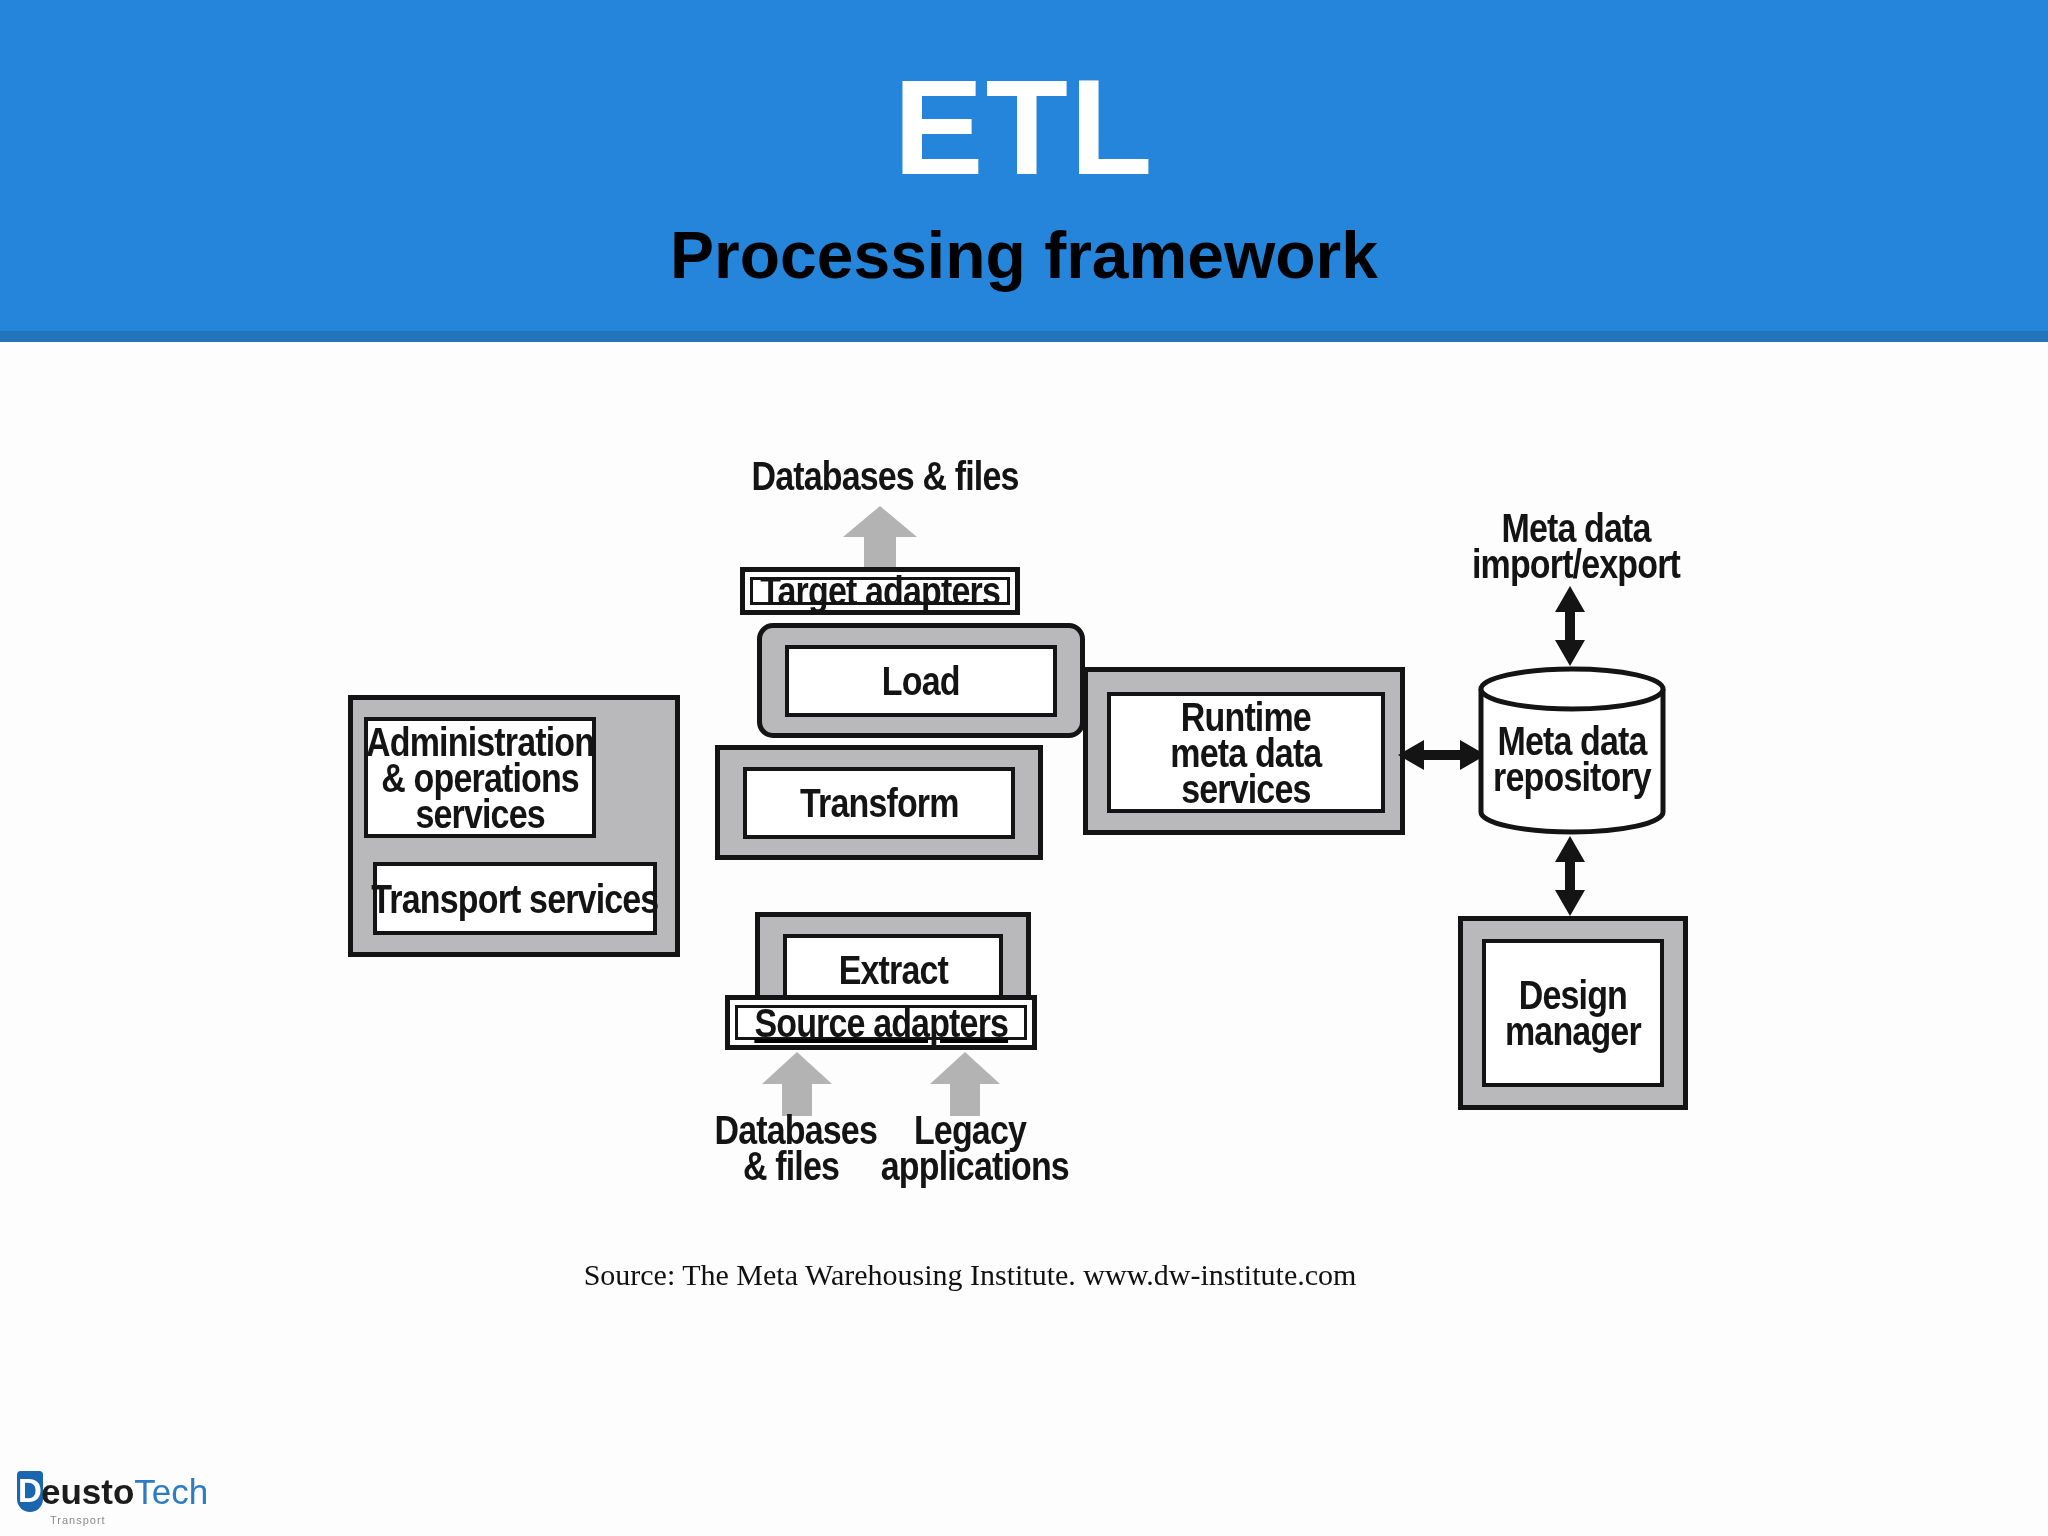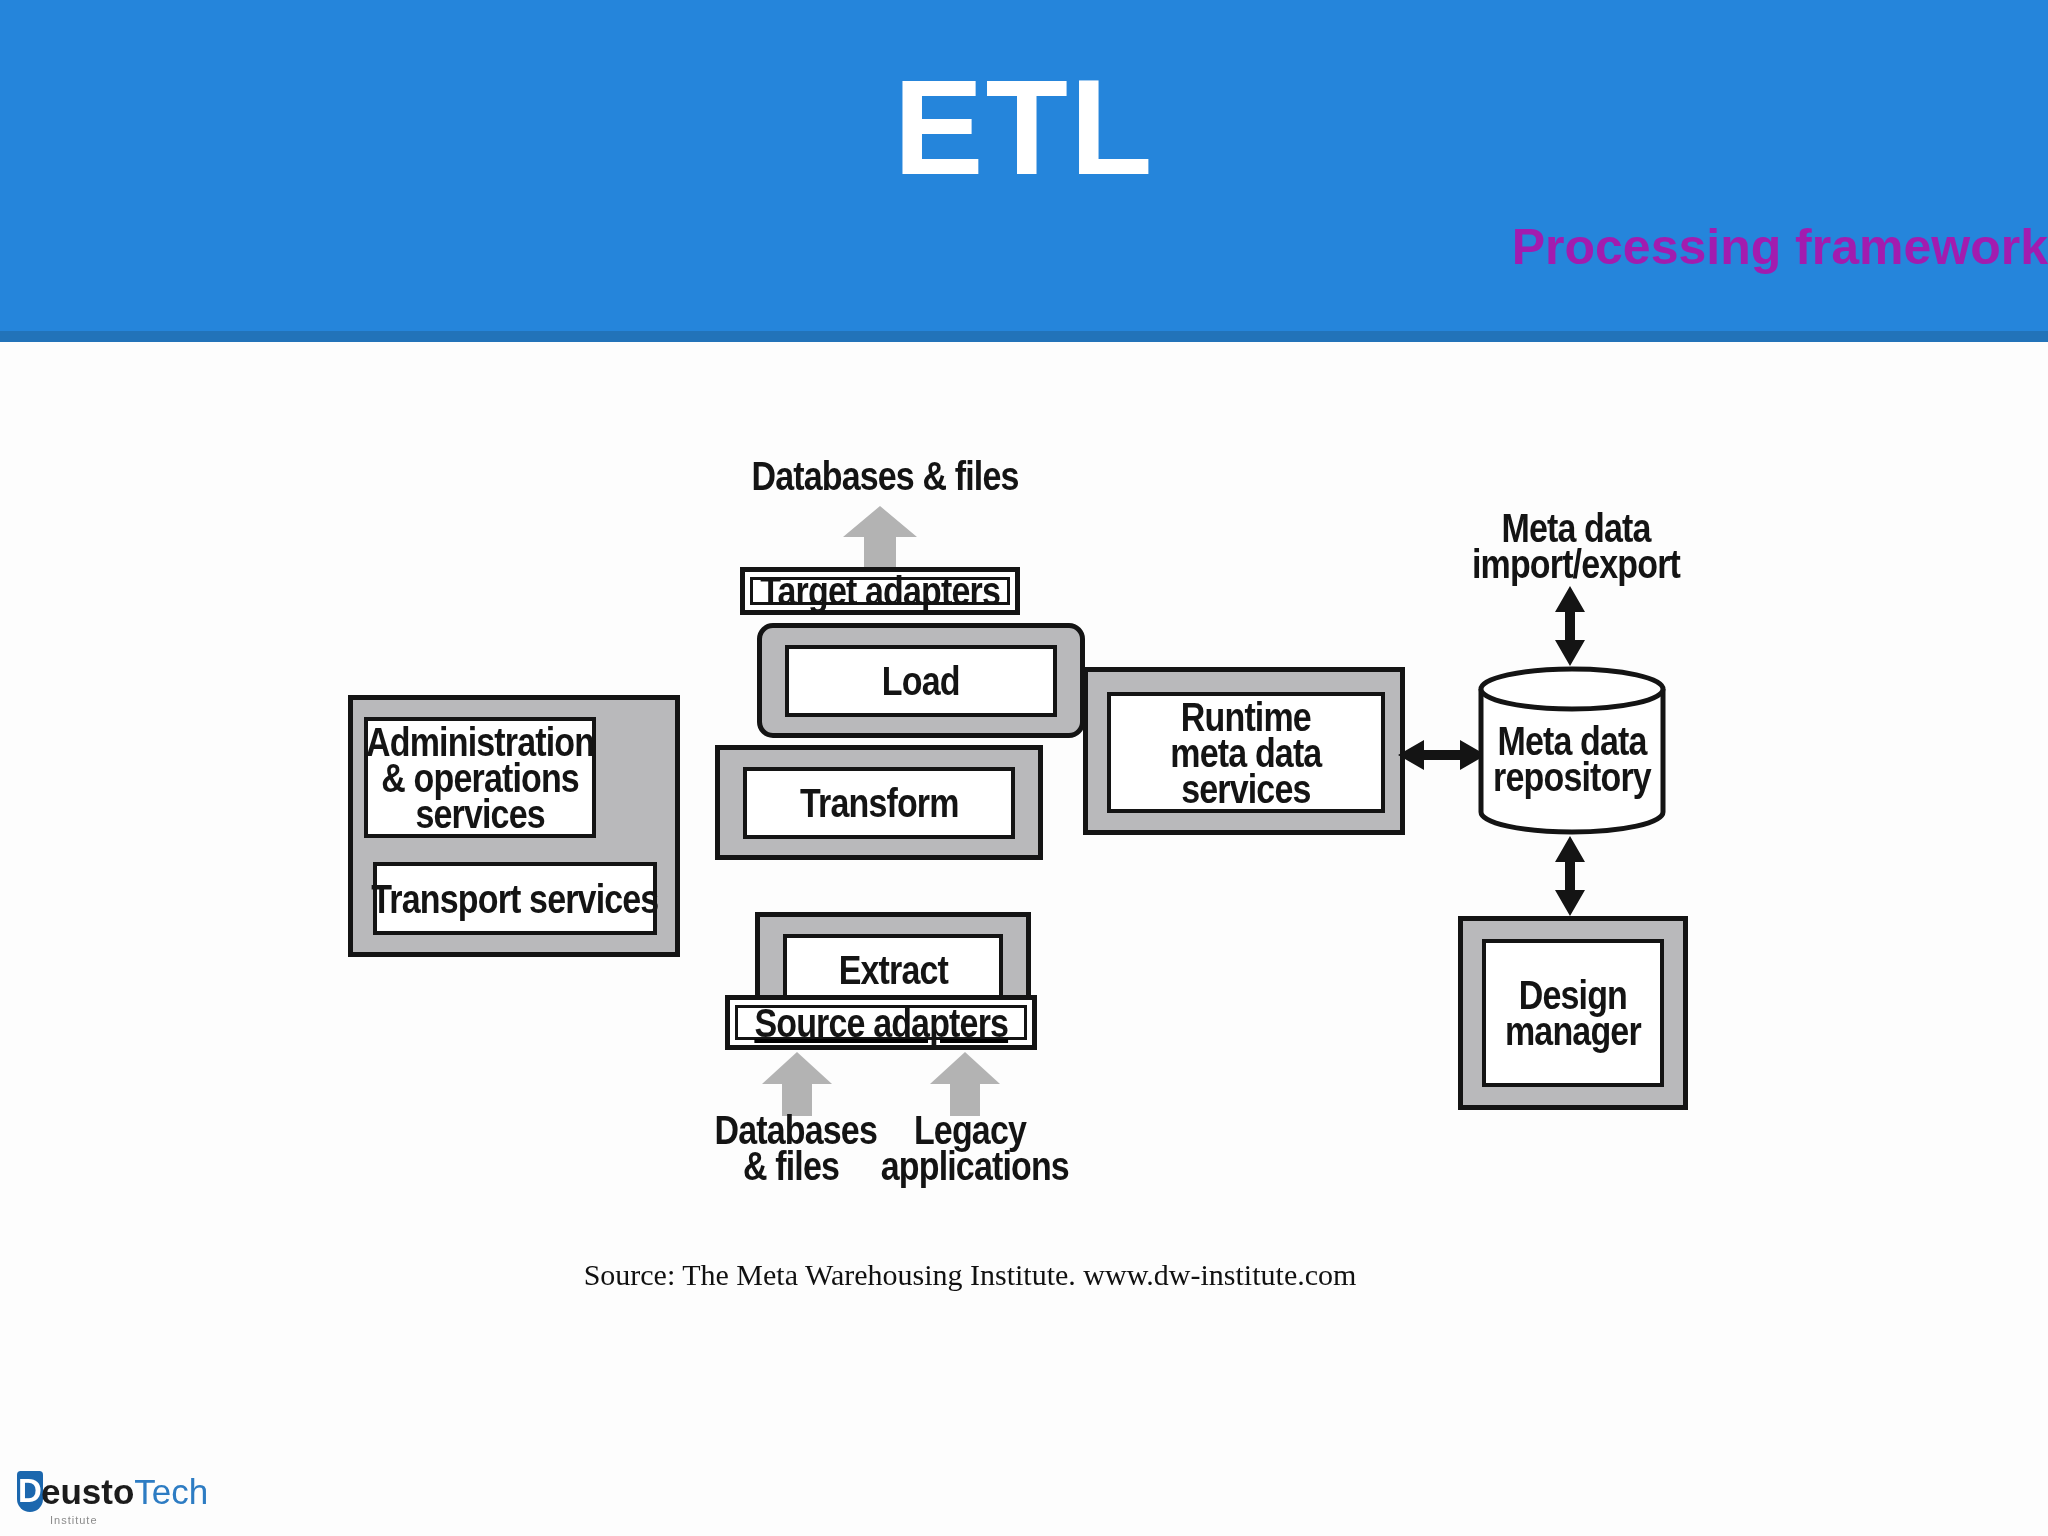--- a/index.html
+++ b/index.html
@@ -10,22 +10,22 @@
   *{box-sizing:border-box;margin:0;padding:0;}
   html,body{width:2048px;height:1536px;}
   body{font-family:"Liberation Sans",sans-serif;background:#fdfdfd;overflow:hidden;position:relative;}
   .slide{position:absolute;inset:0;background:#fdfdfd;}
 
   
   .header{position:absolute;left:0;top:0;width:2048px;height:331px;background:var(--header-bg);}
   .header-strip{position:absolute;left:0;top:331px;width:2048px;height:11px;background:var(--header-strip);}
   .title{position:absolute;left:0;top:60px;width:2048px;text-align:center;color:#fff;
          font-size:135px;font-weight:bold;line-height:1;letter-spacing:2px;}
-  .subtitle{position:absolute;left:0;top:222px;width:2048px;text-align:right;color:#a21caf;
-         font-size:50px;font-weight:bold;line-height:1;}
+  .subtitle{position:absolute;left:0;top:222px;width:2048px;text-align:center;color:#000000;
+         font-size:66px;font-weight:bold;line-height:1;}
 
   
   .dtext{font-family:"Liberation Sans",sans-serif;font-weight:bold;color:var(--ink);
          font-size:40px;letter-spacing:-1px;line-height:36px;
          transform:scaleX(0.85);transform-origin:center center;white-space:nowrap;}
   .lbl{position:absolute;text-align:center;}
 
   
   .box2{position:absolute;background:#fff;border:5px solid var(--ink);
         box-shadow:inset 0 0 0 5px #fff, inset 0 0 0 8px var(--ink);
@@ -168,16 +168,16 @@
     </div>
   </div>
 
   <div class="source-note">Source: The Meta Warehousing Institute. www.dw-institute.com</div>
 
   <div class="logo">
     <div class="logo-shield">
       <span>D</span>
     </div>
     <div class="logo-word"><span class="logo-eusto">eusto</span><span class="logo-tech">Tech</span></div>
-    <div class="logo-tagline">Institute</div>
+    <div class="logo-tagline">Transport</div>
   </div>
 
 </div>
 
 </body></html>

